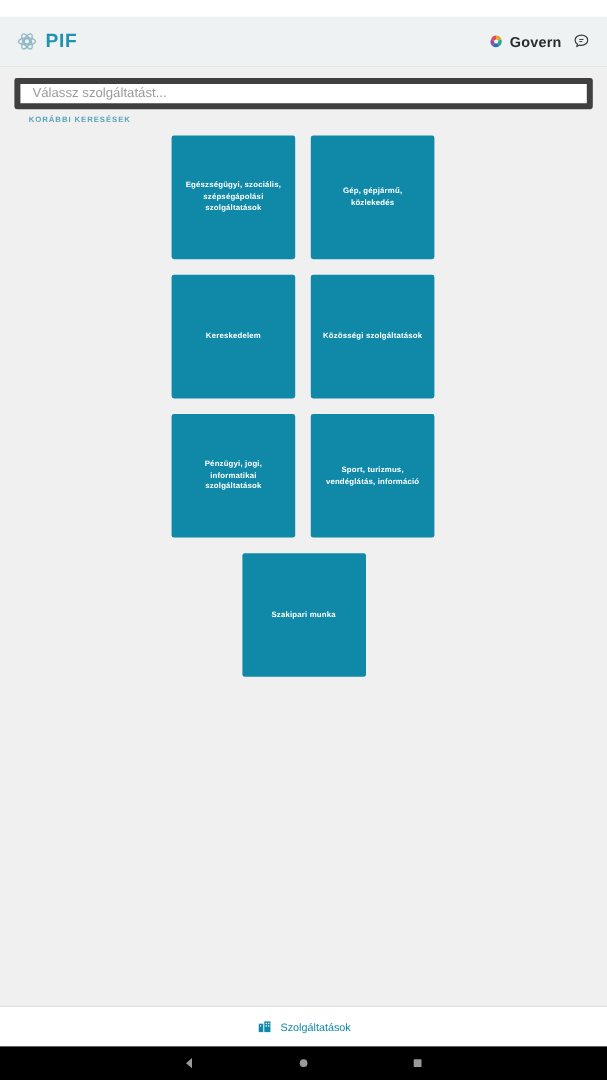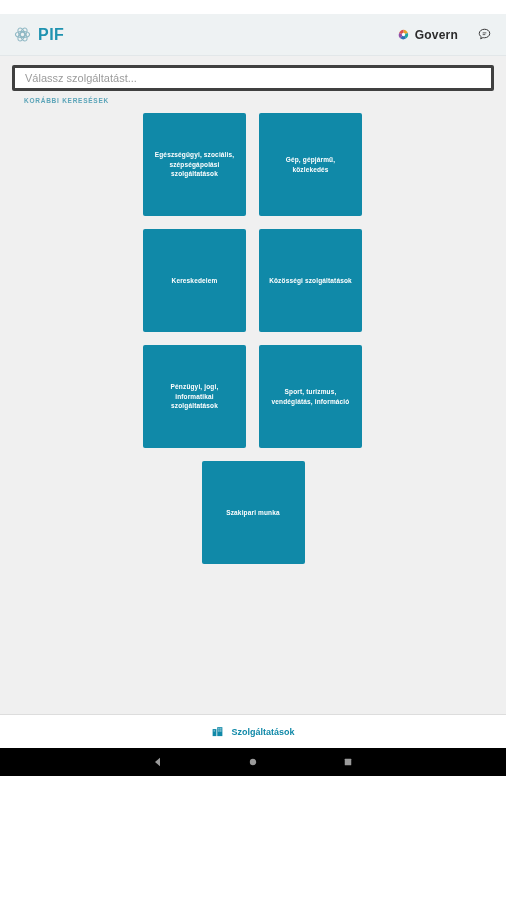--- a/index.html
+++ b/index.html
@@ -4,21 +4,21 @@
 <style>
   * { box-sizing: border-box; margin: 0; padding: 0; }
   html, body {
     width: 506px; height: 900px;
     font-family: "Liberation Sans", sans-serif;
     background: #ffffff;
     overflow: hidden;
   }
   #app {
     position: relative;
-    width: 506px; height: 776px;
+    width: 506px; height: 900px;
     display: flex; flex-direction: column;
     background: #f0f0f0;
   }
 
   
   .status-strip {
     height: 14px;
     background: #ffffff;
     flex: 0 0 14px;
   }
@@ -36,21 +36,21 @@
   }
   .brand {
     display: flex; align-items: center; gap: 7px;
   }
   .brand-logo { width: 17px; height: 17px; display: block; }
   .brand-name {
     font-size: 16px; font-weight: bold;
     color: #1f93b0; letter-spacing: .5px;
   }
   .header-right {
-    display: flex; align-items: center; gap: 19px;
+    display: flex; align-items: center; gap: 9px;
   }
   .govern-chip {
     display: flex; align-items: center; gap: 5px;
   }
   .govern-mark { width: 13px; height: 13px; display: block; }
   .govern-label {
     font-size: 12px; font-weight: bold;
     color: #2b2b2b; letter-spacing: .2px;
   }
   .chat-icon { width: 15px; height: 15px; display: block; }
@@ -58,21 +58,21 @@
   
   .search-wrap {
     flex: 0 0 auto;
     padding: 9px 12px 0 12px;
     background: #f0f0f0;
   }
   .search-field {
     width: 100%;
     height: 26px;
     background: #ffffff;
-    border: 3px solid #404040;
+    border: 5px solid #404040;
     border-radius: 2px;
     display: flex; align-items: center;
     padding: 0 10px;
   }
   .search-field input {
     width: 100%;
     border: none; outline: none;
     background: transparent;
     font-family: "Liberation Sans", sans-serif;
     font-size: 11px;
@@ -126,21 +126,20 @@
     margin: 0 auto;
   }
 
   
   .tabbar {
     flex: 0 0 34px;
     height: 34px;
     background: #ffffff;
     border-top: 1px solid #dddddd;
     display: flex;
-    font-weight: bold;
   }
   .tab {
     flex: 1 1 0;
     display: flex;
     align-items: center;
     justify-content: center;
     gap: 7px;
     cursor: pointer;
   }
   .tab-icon { width: 13px; height: 13px; display: block; }

